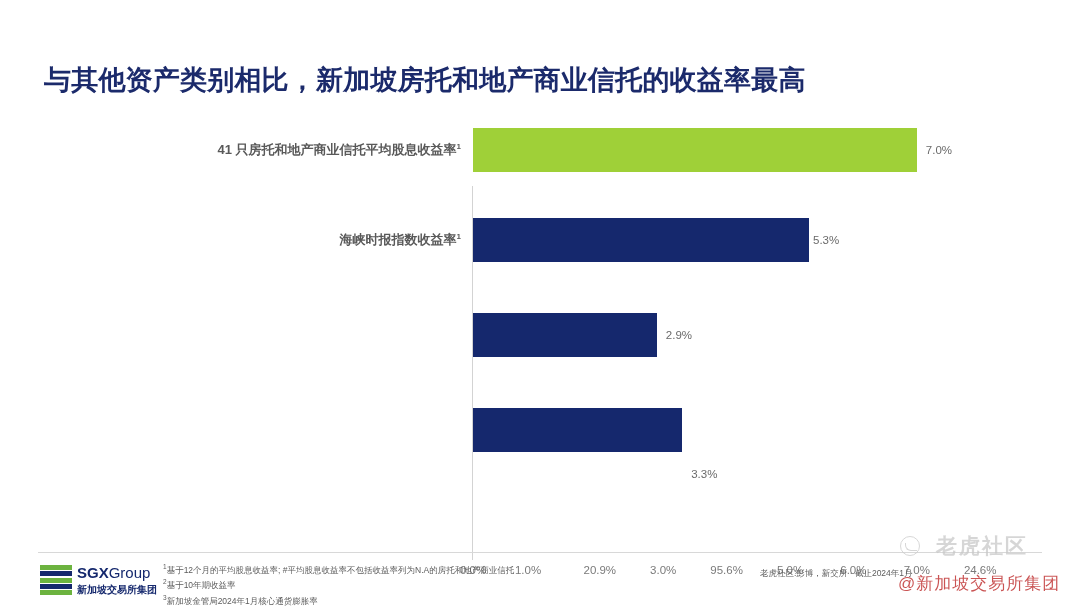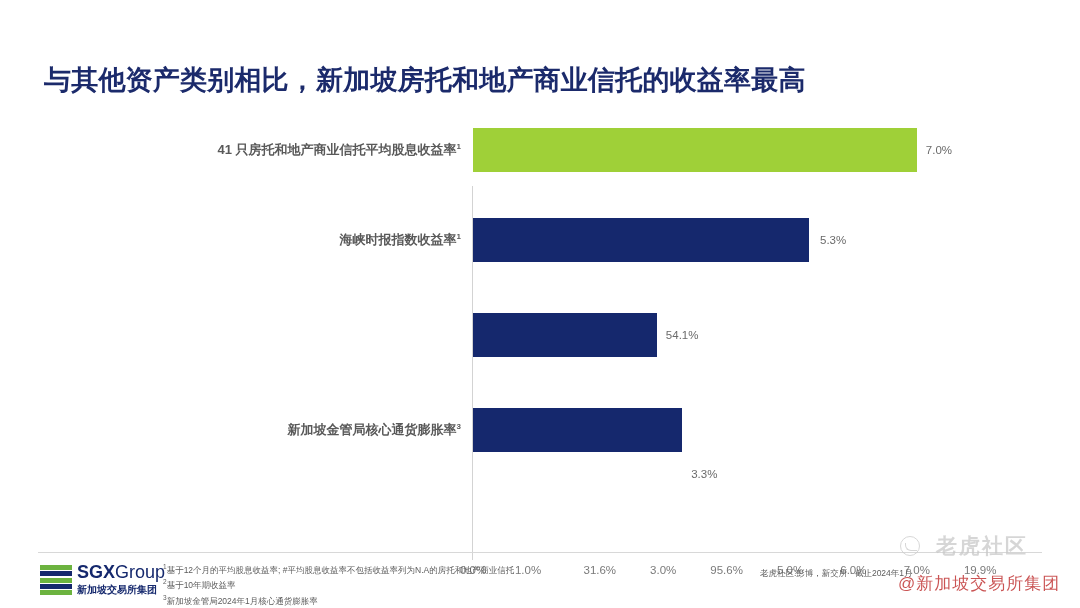--- a/index.html
+++ b/index.html
@@ -93,21 +93,21 @@
   .logo-mark {
     position:absolute; left:0; top:2px;
     width:32px; height:30px;
     display:flex; flex-direction:column; justify-content:space-between;
   }
   .logo-mark i { display:block; height:5px; width:100%; }
   .logo-mark i.g { background:#6cb33f; }
   .logo-mark i.n { background:#15286d; }
   .logo-text {
     position:absolute; left:37px; top:0;
-    font-size:18px; font-weight:bold; color:#15286d;
+    font-size:15px; font-weight:bold; color:#15286d;
     white-space:nowrap; line-height:19px;
   }
   .logo-text .light { font-weight:normal; }
   .logo-sub {
     position:absolute; left:37px; top:20px;
     font-size:10px; font-weight:bold; color:#15286d;
     white-space:nowrap;
   }
 
   .footnotes {
@@ -174,43 +174,42 @@
 <div class="chart">
   <div class="axis-line"></div>
   <div class="plot-area" id="plot-area" style="left: 0px; top: 0px; width: 1080px; height: 400px;">
       <div class="bar-row" style="top: 42px; left: 473px; width: 507.2px; height: 44px;">
         <div class="bar green" style="background: rgb(159, 208, 56); width: 443.8px;"></div>
         <span class="bar-value" style="left: 452.8px;">7.0%</span>
         <span class="cat-label" style="right: 519.2px;"><span>41 只房托和地产商业信托平均股息收益率</span><sup>1</sup></span>
       </div>
       <div class="bar-row" style="top: 132px; left: 473px; width: 507.2px; height: 44px;">
         <div class="bar navy" style="background: rgb(21, 40, 109); width: 336.02px;"></div>
-        <span class="bar-value" style="left: 347px;">5.3%</span>
+        <span class="bar-value" style="left: 340px;">5.3%</span>
         <span class="cat-label" style="right: 519.2px;"><span>海峡时报指数收益率</span><sup>1</sup></span>
       </div>
       <div class="bar-row" style="top: 227px; left: 473px; width: 507.2px; height: 44px;">
         <div class="bar navy" style="background: rgb(21, 40, 109); width: 183.86px;"></div>
-        <span class="bar-value" style="left: 192.86px;">54.1%</span>
+        <span class="bar-value" style="left: 192.86px;">2.9%</span>
       </div>
       <div class="bar-row" style="top: 322px; left: 473px; width: 507.2px; height: 44px;">
         <div class="bar navy" style="background: rgb(21, 40, 109); width: 209.22px;"></div>
         <span class="bar-value" style="left: 218.22px; margin-top: 44px;">3.3%</span>
-        <span class="cat-label" style="right: 519.2px;"><span>新加坡金管局核心通货膨胀率</span><sup>3</sup></span>
       </div>
     </div>
   <div class="xaxis" id="xaxis">
       <span class="tick" style="left: 473px;">0.0%</span>
       <span class="tick" style="left: 528px;">1.0%</span>
-      <span class="tick" style="left: 599.8px;">31.6%</span>
+      <span class="tick" style="left: 599.8px;">20.9%</span>
       <span class="tick" style="left: 663.2px;">3.0%</span>
       <span class="tick" style="left: 726.6px;">95.6%</span>
       <span class="tick" style="left: 790px;">5.0%</span>
       <span class="tick" style="left: 853.4px;">6.0%</span>
       <span class="tick" style="left: 916.8px;">7.0%</span>
-      <span class="tick" style="left: 980.2px;">19.9%</span>
+      <span class="tick" style="left: 980.2px;">24.6%</span>
     </div>
 </div>
 
 <div class="footer-divider"></div>
 
 <div class="logo">
   <div class="logo-mark">
     <i class="g"></i>
       <i class="n"></i>
       <i class="g"></i>

